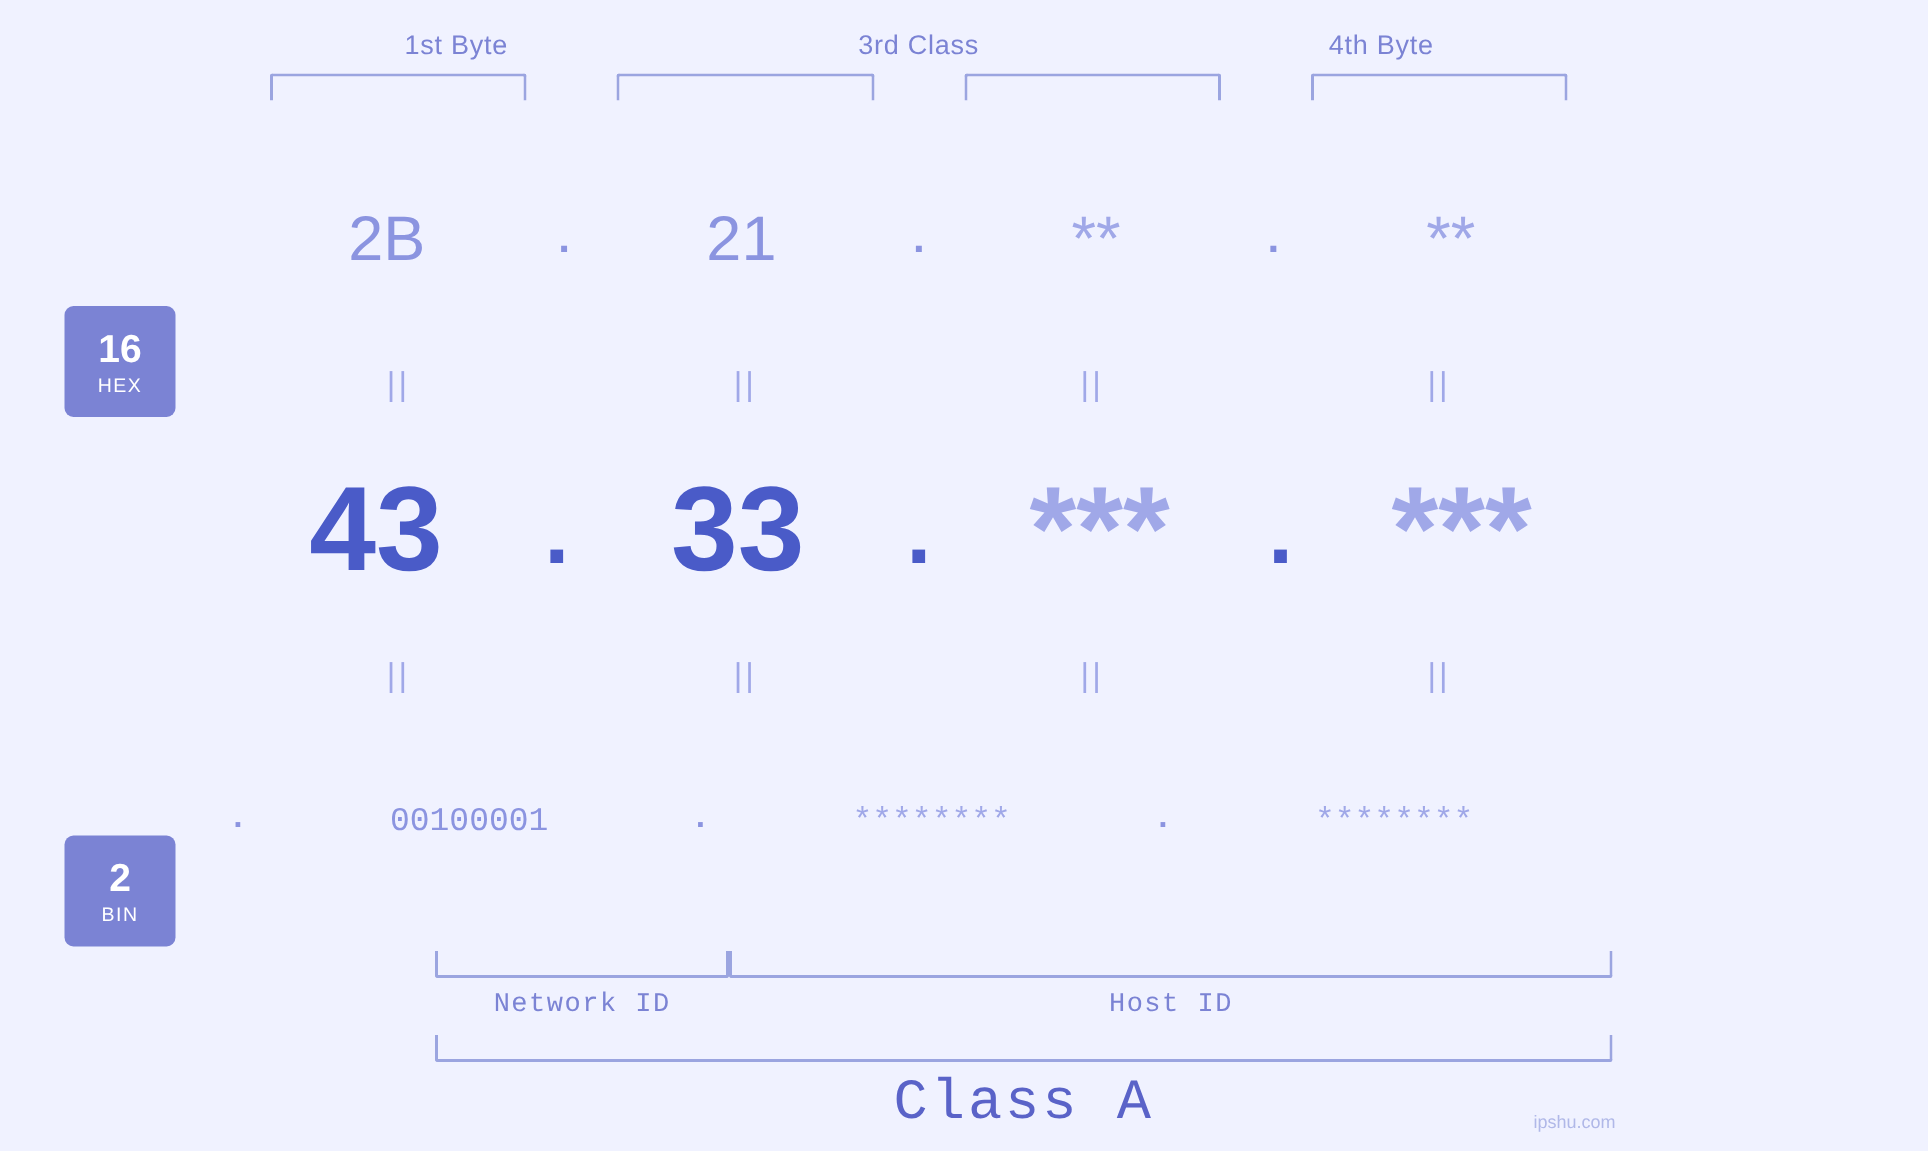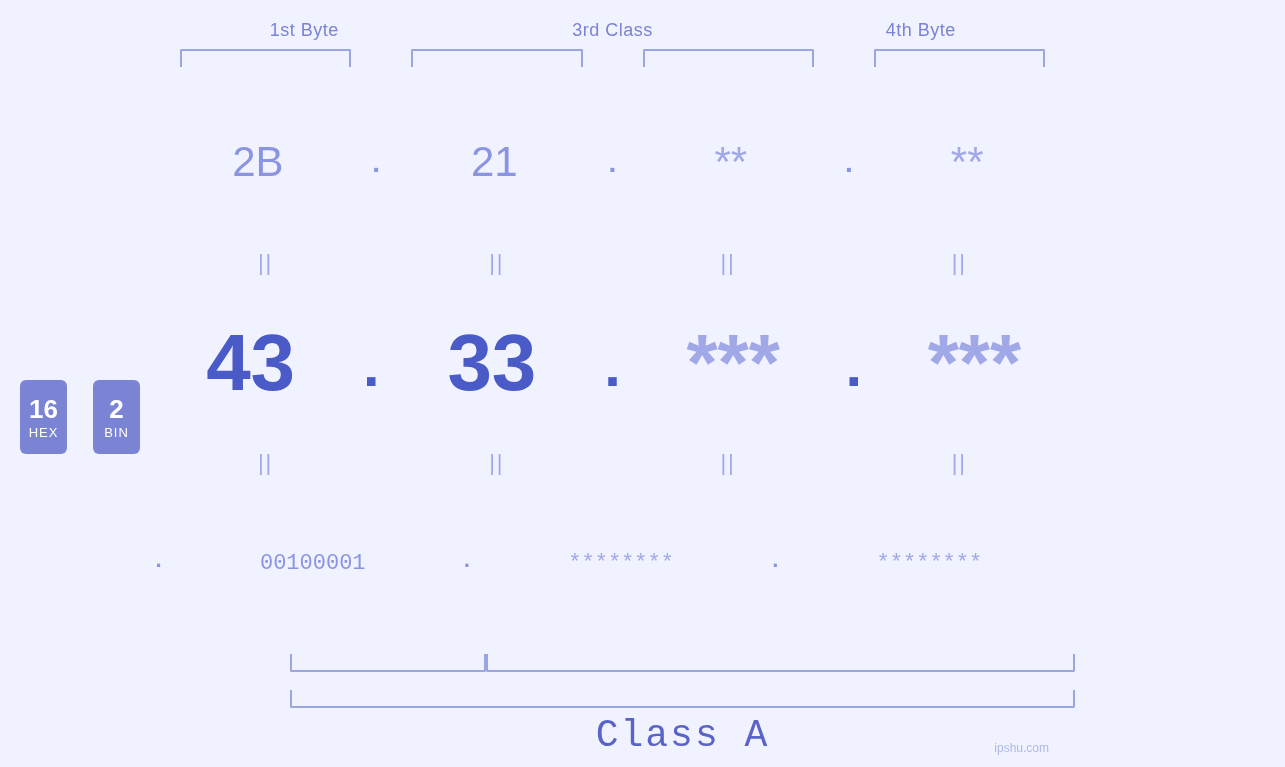--- a/index.html
+++ b/index.html
@@ -69,21 +69,21 @@
     .content-area {
       display: flex;
       width: 100%;
       flex: 1;
     }
 
     
     .badges-column {
       width: 140px;
       display: flex;
-      flex-direction: row;
+      flex-direction: column;
       justify-content: space-around;
       align-items: center;
       padding: 0 10px;
       gap: 26px;
     }
 
     .badge {
       background-color: #7b83d4;
       color: white;
       border-radius: 6px;
@@ -273,21 +273,21 @@
       color: #5a63c8;
       font-family: 'Courier New', monospace;
       font-size: 38px;
       letter-spacing: 2px;
       margin-top: 6px;
     }
 
     .watermark {
       position: absolute;
       bottom: 12px;
-      right: 36px;
+      right: 8px;
       color: #b0b8e8;
       font-size: 12px;
       font-family: Arial, sans-serif;
     }
 
     .row-with-dots {
       display: flex;
       align-items: center;
       width: 100%;
       justify-content: center;
@@ -426,20 +426,24 @@
             <span class="ip-value bin-val masked">********</span>
           </div>
         </div>
       </div>
 
       <div class="bottom-section">
         <div class="bottom-brackets">
           <div class="bottom-bracket-network"></div>
           <div class="bottom-bracket-host"></div>
         </div>
+        <div class="bottom-labels">
+          <div class="bottom-label-network">Network ID</div>
+          <div class="bottom-label-host">Host ID</div>
+        </div>
       </div>
 
       <div class="class-section">
         <div class="class-bracket"></div>
         <div class="class-label">Class A</div>
       </div>
 
     </div>
   </div>
 

